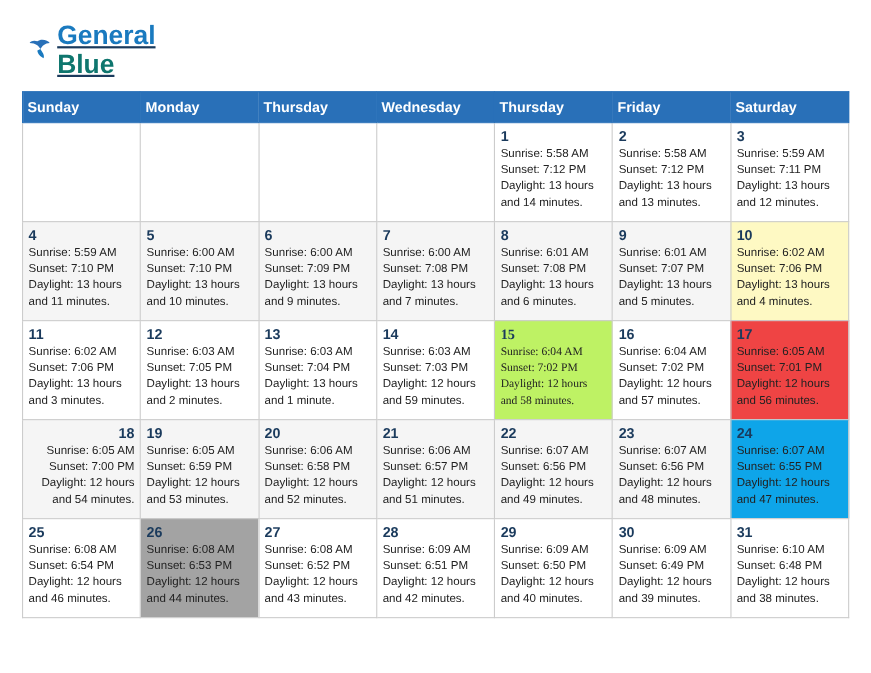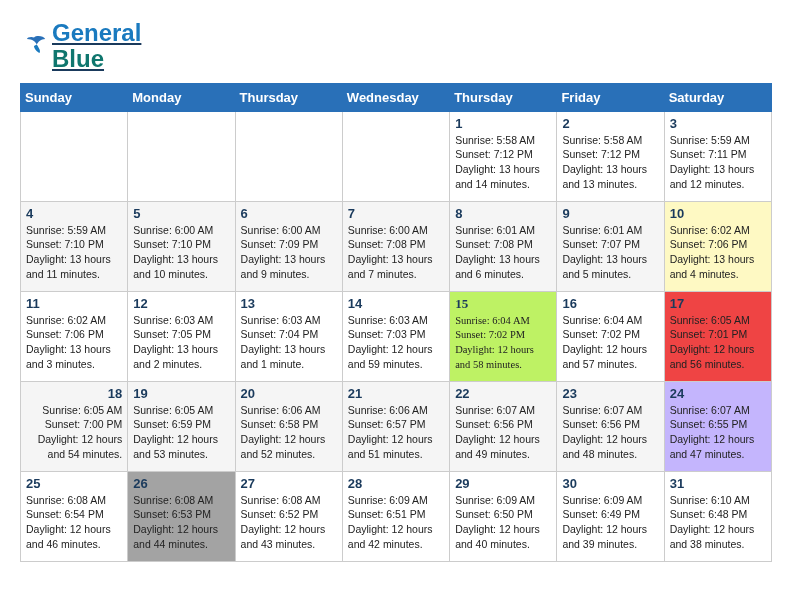--- a/index.html
+++ b/index.html
@@ -286,21 +286,21 @@
 Daylight: 12 hours
 and 49 minutes.</div>
         </td>
         <td style="background: rgb(245, 245, 245);">
           <span class="day-number">23</span>
           <div class="day-info" style="white-space: pre-line;">Sunrise: 6:07 AM
 Sunset: 6:56 PM
 Daylight: 12 hours
 and 48 minutes.</div>
         </td>
-        <td style="background: #c4b5fd;">
+        <td style="background: #0ea5e9;">
           <span class="day-number">24</span>
           <div class="day-info" style="white-space: pre-line;">Sunrise: 6:07 AM
 Sunset: 6:55 PM
 Daylight: 12 hours
 and 47 minutes.</div>
         </td>
       </tr>
       <tr>
         <td style="background: rgb(255, 255, 255);">
           <span class="day-number">25</span>

